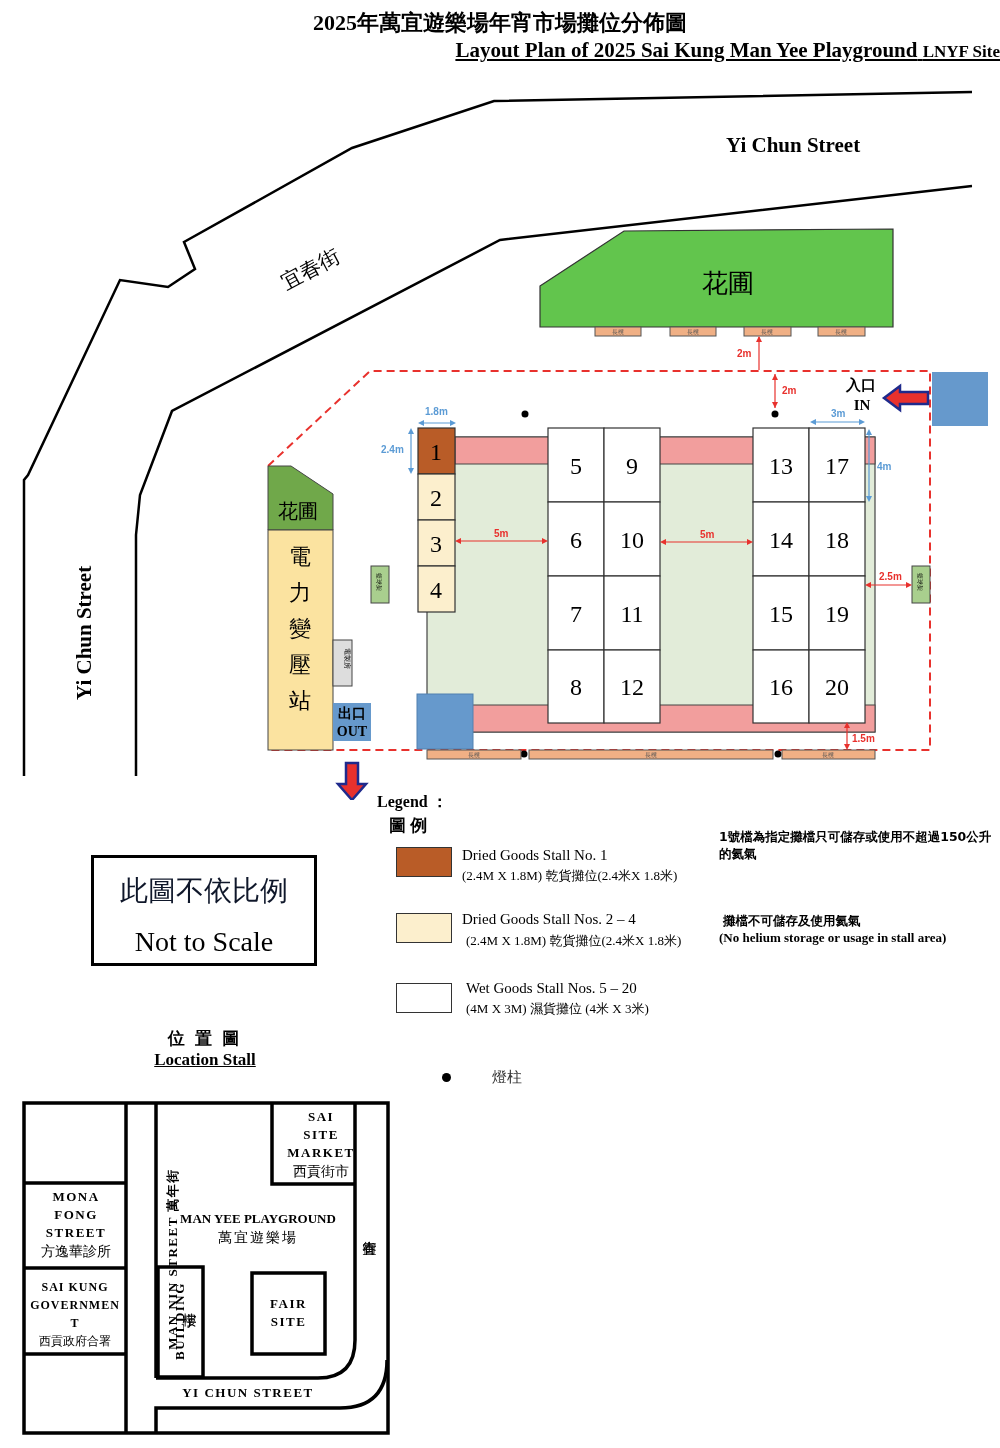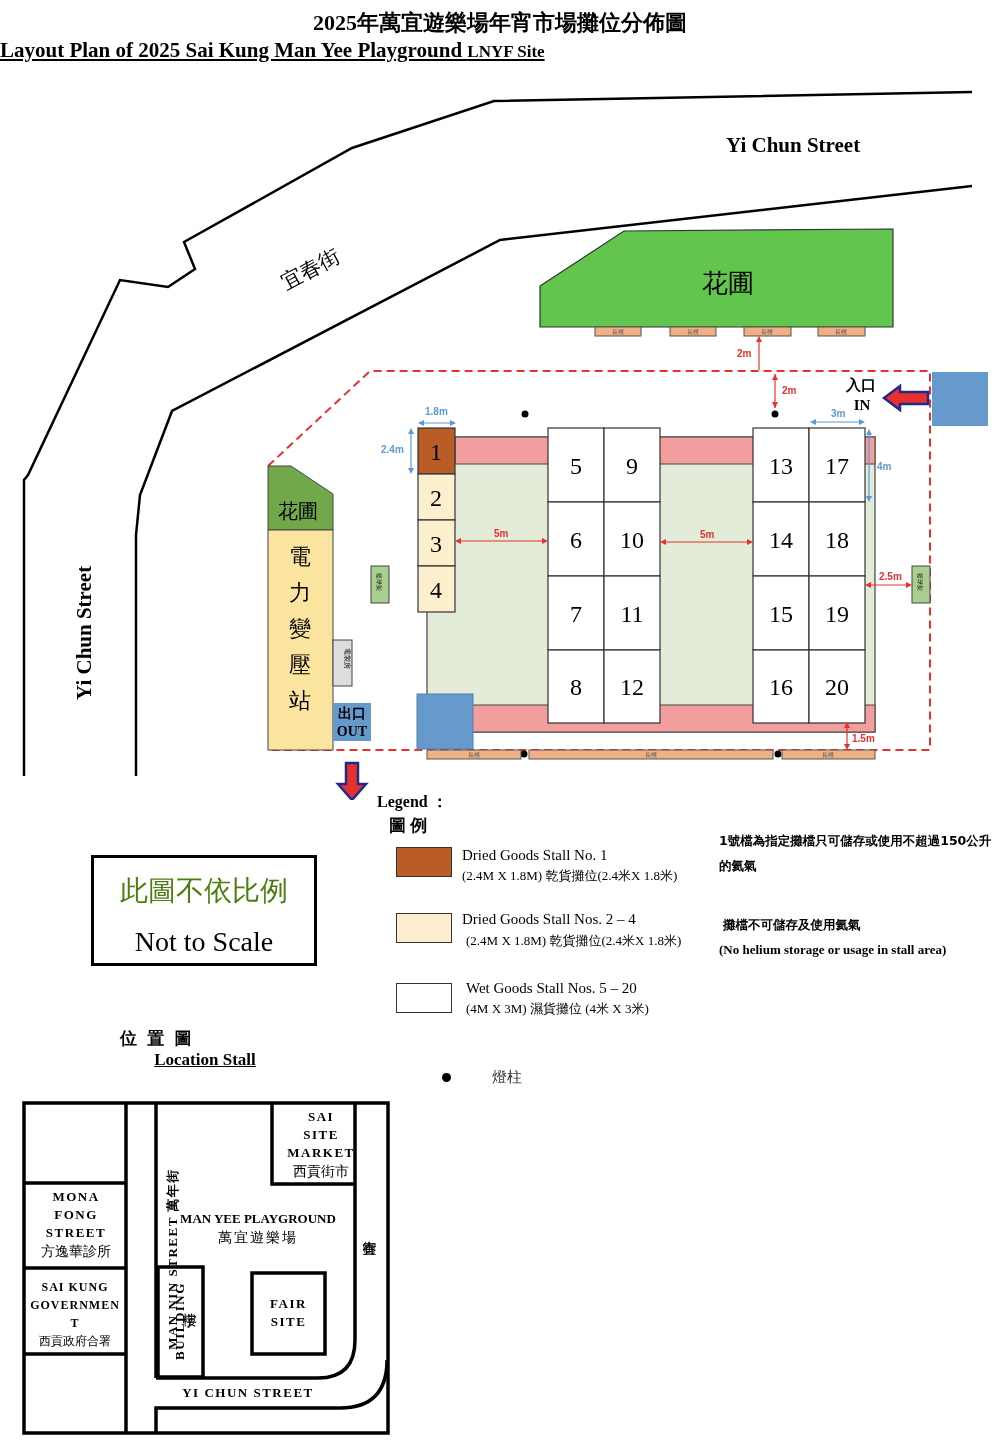--- a/index.html
+++ b/index.html
@@ -1,39 +1,39 @@
 <!DOCTYPE html>
 <html><head>
 <meta charset="utf-8">
 <style>
   html, body { margin: 0; padding: 0; background: #ffffff; }
   body { width: 1000px; height: 1448px; position: relative; overflow: hidden;
          font-family: "Liberation Serif", "DejaVu Serif", serif; color: #000; }
   .abs { position: absolute; }
   .title-zh { left: 0; width: 1000px; top: 8px; text-align: center; font-size: 22px; font-weight: bold; }
-  .title-en { left: 0; width: 1000px; top: 38px; text-align: left; font-size: 21px; font-weight: bold; }
+  .title-en { left: 0; width: 1000px; top: 38px; text-align: right; font-size: 21px; font-weight: bold; }
   .title-en span.u { text-decoration: underline; }
   .title-en span.small { font-size: 17px; }
   svg.map { position: absolute; left: 0; top: 0; }
   .road-label { font-weight: bold; font-size: 21px; }
   .stall-num { font-family: "Liberation Serif", serif; font-size: 24px; text-anchor: middle; dominant-baseline: central; }
   .dim-red { fill: #e8312d; font-family: "Liberation Sans", sans-serif; font-size: 10px; font-weight: bold; }
   .dim-blue { fill: #5b9bd5; font-family: "Liberation Sans", sans-serif; font-size: 10px; font-weight: bold; }
   .bench-text { font-family: "DejaVu Sans", sans-serif; font-size: 6px; fill: #555; text-anchor: middle; dominant-baseline: central; }
   .legend-title { left: 377px; top: 792px; font-size: 16px; font-weight: bold; }
   .legend-sub { left: 389px; top: 814px; font-size: 17px; font-weight: bold; }
   .legend-swatch { width: 56px; height: 30px; border: 1.5px solid #333; box-sizing: border-box; }
   .legend-line1 { font-size: 15px; }
   .legend-line2 { font-size: 13px; }
-  .note { font-size: 13px; font-weight: bold; line-height: 25px; }
+  .note { font-size: 13px; font-weight: bold; line-height: 17px; }
   .nts { left: 91px; top: 855px; width: 226px; height: 111px; border: 3px solid #000; box-sizing: border-box;
          text-align: center; }
-  .nts .zh { font-size: 28px; margin-top: 14px; color: #4d7c0f; }
+  .nts .zh { font-size: 28px; margin-top: 14px; color: #0f172a; }
   .nts .en { font-size: 28px; margin-top: 16px; }
-  .loc-title-zh { left: 120px; width: 170px; top: 1027px; text-align: left; font-size: 17px; font-weight: bold; letter-spacing: 3px; }
+  .loc-title-zh { left: 120px; width: 170px; top: 1027px; text-align: center; font-size: 17px; font-weight: bold; letter-spacing: 3px; }
   .loc-title-en { left: 120px; width: 170px; top: 1050px; text-align: center; font-size: 17px; font-weight: bold; text-decoration: underline; }
   .loc-label { font-family: "Liberation Serif", serif; font-weight: bold; font-size: 13px; text-align: center; letter-spacing: 1.5px; line-height: 18px; }
   .loc-zh { font-weight: normal; font-size: 14px; letter-spacing: 0; }
 </style>
 </head>
 <body>
 
 <div class="abs title-zh">2025年萬宜遊樂場年宵市場攤位分佈圖</div>
 <div class="abs title-en">
   <span class="u"><span>Layout Plan of 2025 Sai Kung Man Yee Playground</span> <span class="small">LNYF Site</span></span>

